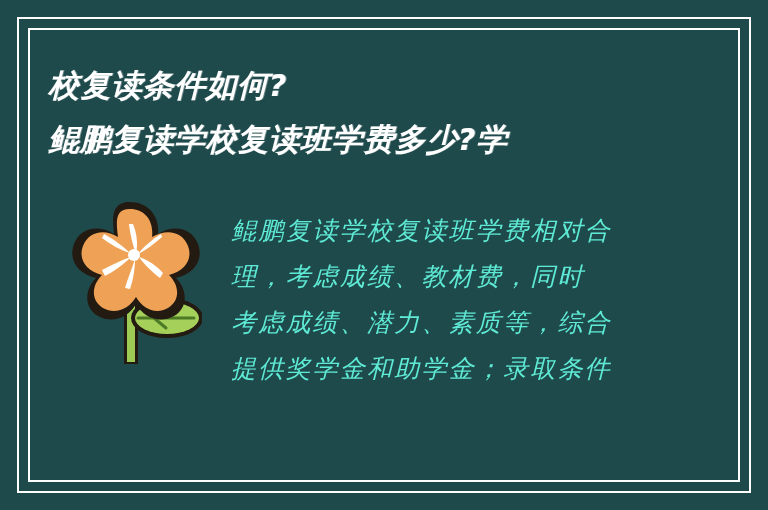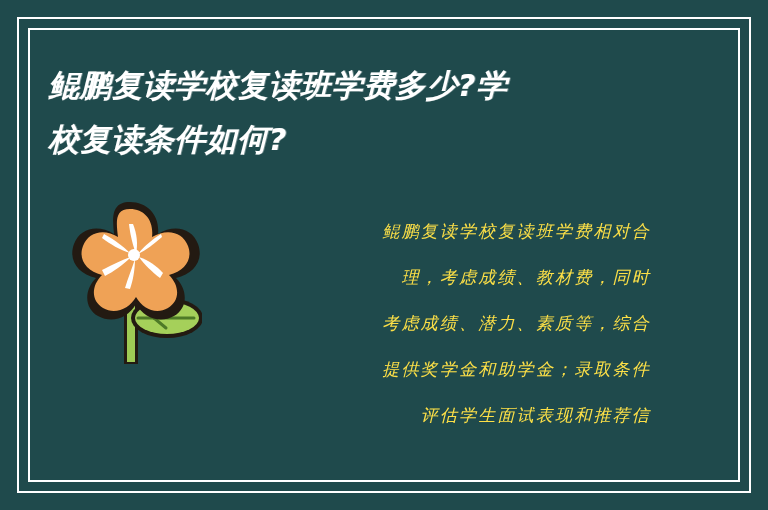--- a/index.html
+++ b/index.html
@@ -72,42 +72,41 @@
 
   
   .body-copy {
     position: absolute;
     left: 231px;
     top: 208px;
     width: 420px;
   }
   .copy-line {
     display: block;
-    color: #fde047;
+    color: #5eead4;
     font-family: "DejaVu Serif", "Liberation Serif", serif;
-    font-size: 17px;
+    font-size: 25px;
     font-style: italic;
     font-weight: 500;
     line-height: 46px;
     letter-spacing: 2.2px;
     white-space: nowrap;
-    text-align: right;
   }
 </style>
 </head>
 <body>
 
 <div id="poster">
 
   <div class="frame-outer"></div>
   <div class="frame-inner"></div>
 
   <div class="title-block">
+    <span class="title-line">校复读条件如何?</span>
     <span class="title-line">鲲鹏复读学校复读班学费多少?学</span>
-    <span class="title-line">校复读条件如何?</span>
   </div>
 
   <div class="flower-art">
     <svg viewBox="0 0 140 172" xmlns="http://www.w3.org/2000/svg" aria-hidden="true">
 
       <g>
         <path d="M62 80 L62 168 L76 168 L76 80 Z" fill="#231a12"></path>
         <path d="M65 80 L65 166 L73 166 L73 80 Z" fill="#9ecb55"></path>
       </g>
 
@@ -154,16 +153,15 @@
         <circle cx="72" cy="59" r="6"></circle>
       </g>
     </svg>
   </div>
 
   <div class="body-copy">
     <span class="copy-line">鲲鹏复读学校复读班学费相对合</span>
     <span class="copy-line">理，考虑成绩、教材费，同时</span>
     <span class="copy-line">考虑成绩、潜力、素质等，综合</span>
     <span class="copy-line">提供奖学金和助学金；录取条件</span>
-    <span class="copy-line">评估学生面试表现和推荐信</span>
   </div>
 
 </div>
 
 </body></html>

